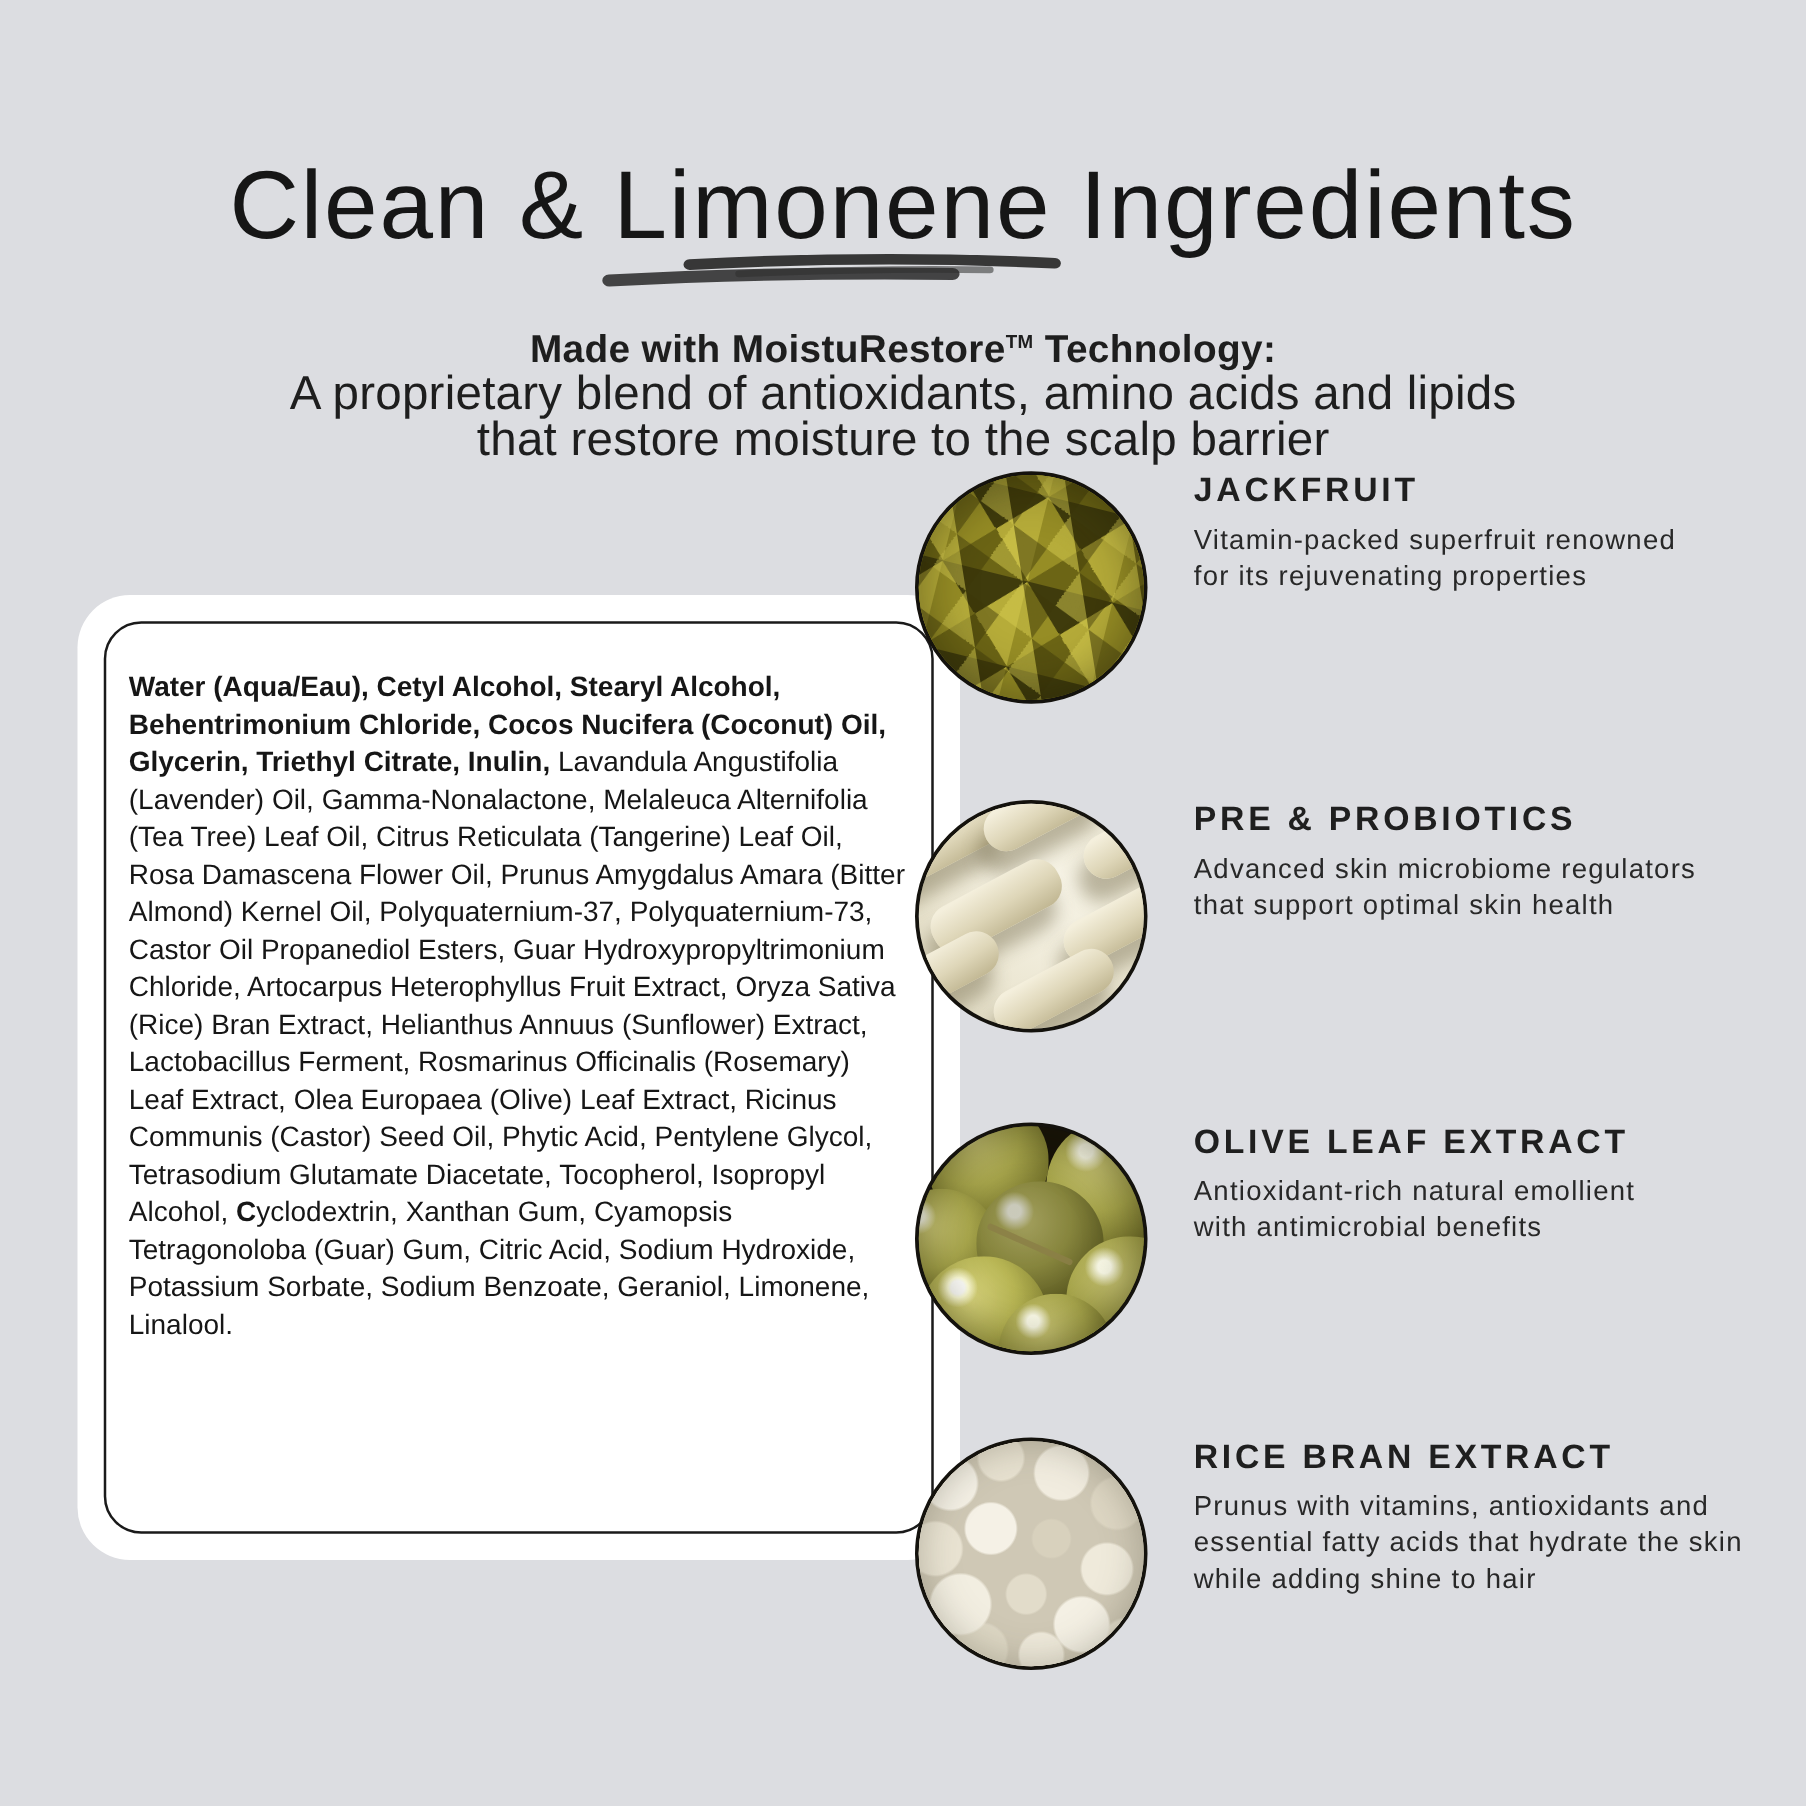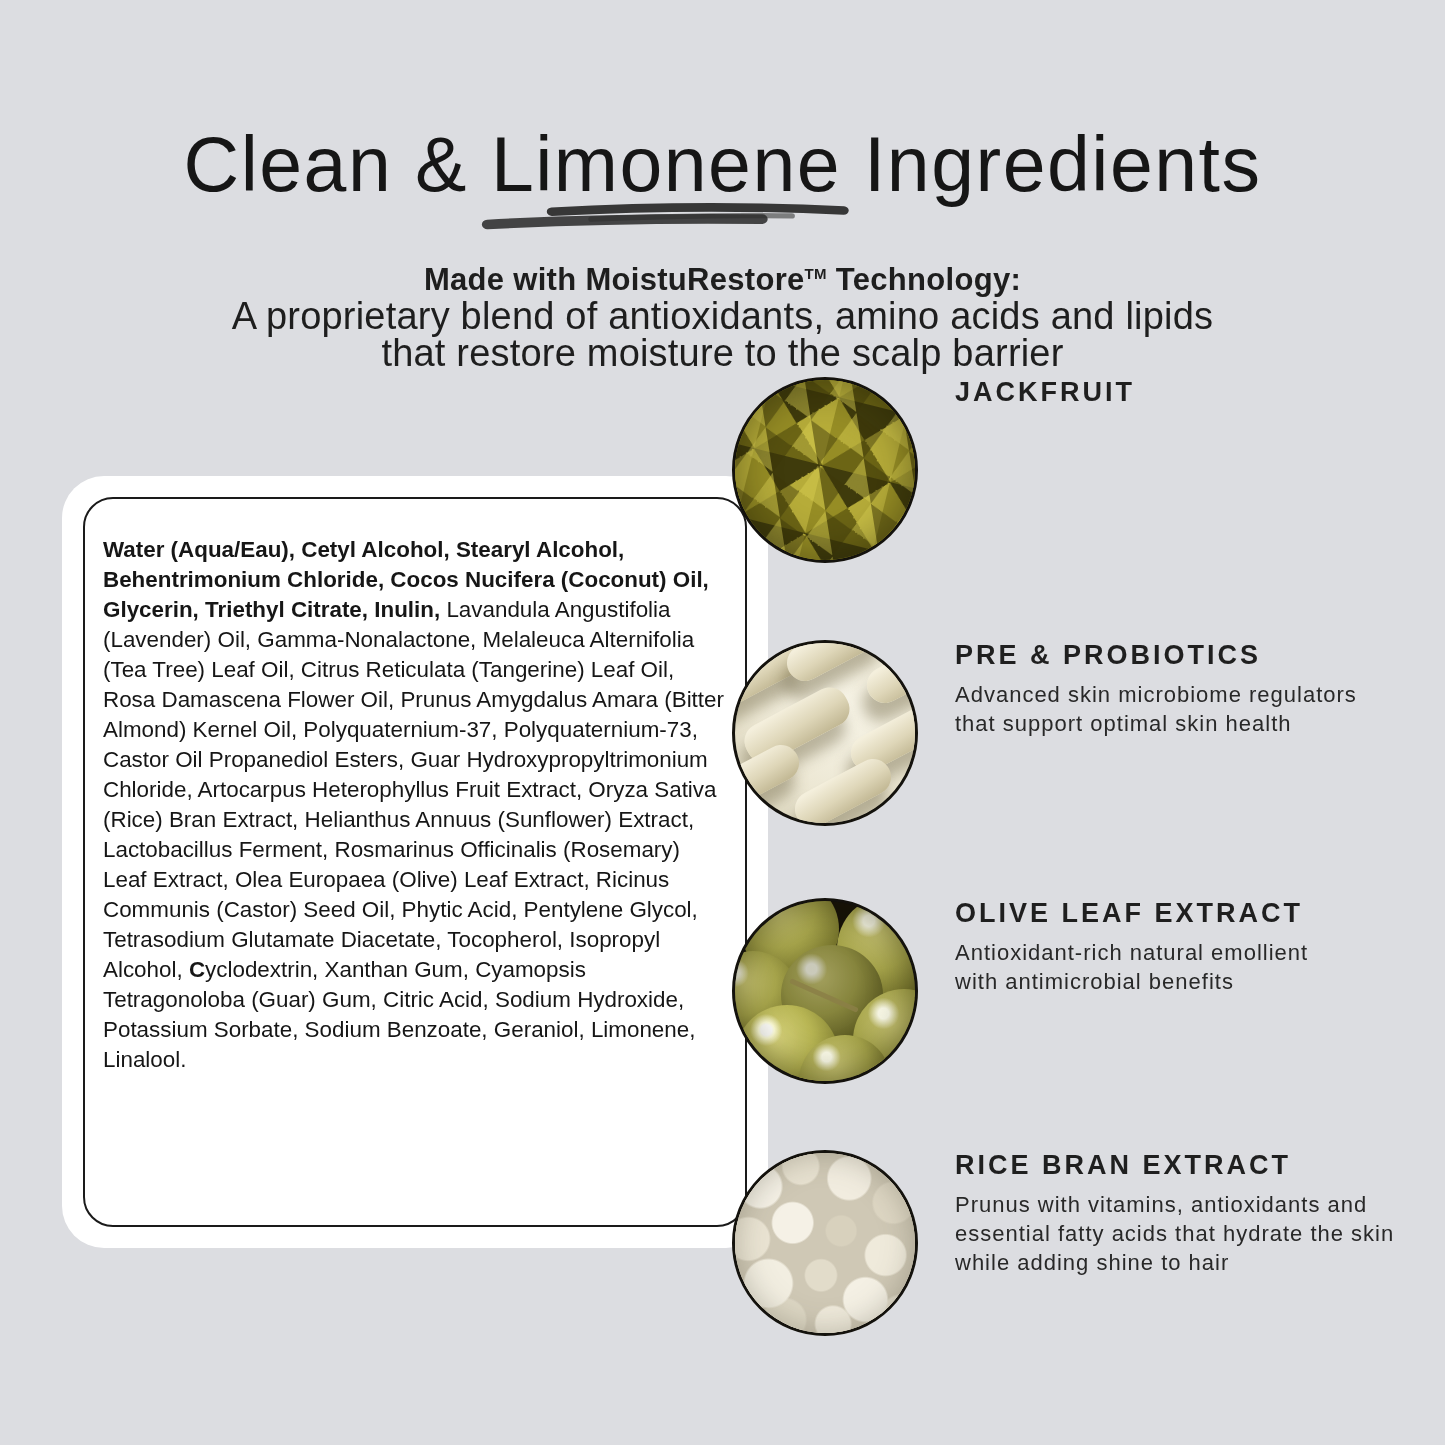--- a/index.html
+++ b/index.html
@@ -171,20 +171,21 @@
   </div>
 
   <section class="ing-row row1">
     <div class="photo jackfruit-photo">
       <div class="jf-pattern"></div>
       <div class="jf-pattern2"></div>
       <div class="photo-vignette"></div>
     </div>
     <div class="ing-text">
       <h3 class="ing-heading">JACKFRUIT</h3>
+      <p class="ing-desc"><span>Vitamin-packed superfruit renowned</span><br><span>for its rejuvenating properties</span></p>
     </div>
   </section>
 
   <section class="ing-row row2">
     <div class="photo capsules-photo">
       <i class="cap" style="left:-34px;top:14px"></i>
       <i class="cap" style="left:48px;top:-14px"></i>
       <i class="cap" style="left:128px;top:8px"></i>
       <i class="cap" style="left:6px;top:62px;width:112px;height:40px"></i>
       <i class="cap" style="left:112px;top:76px"></i>

